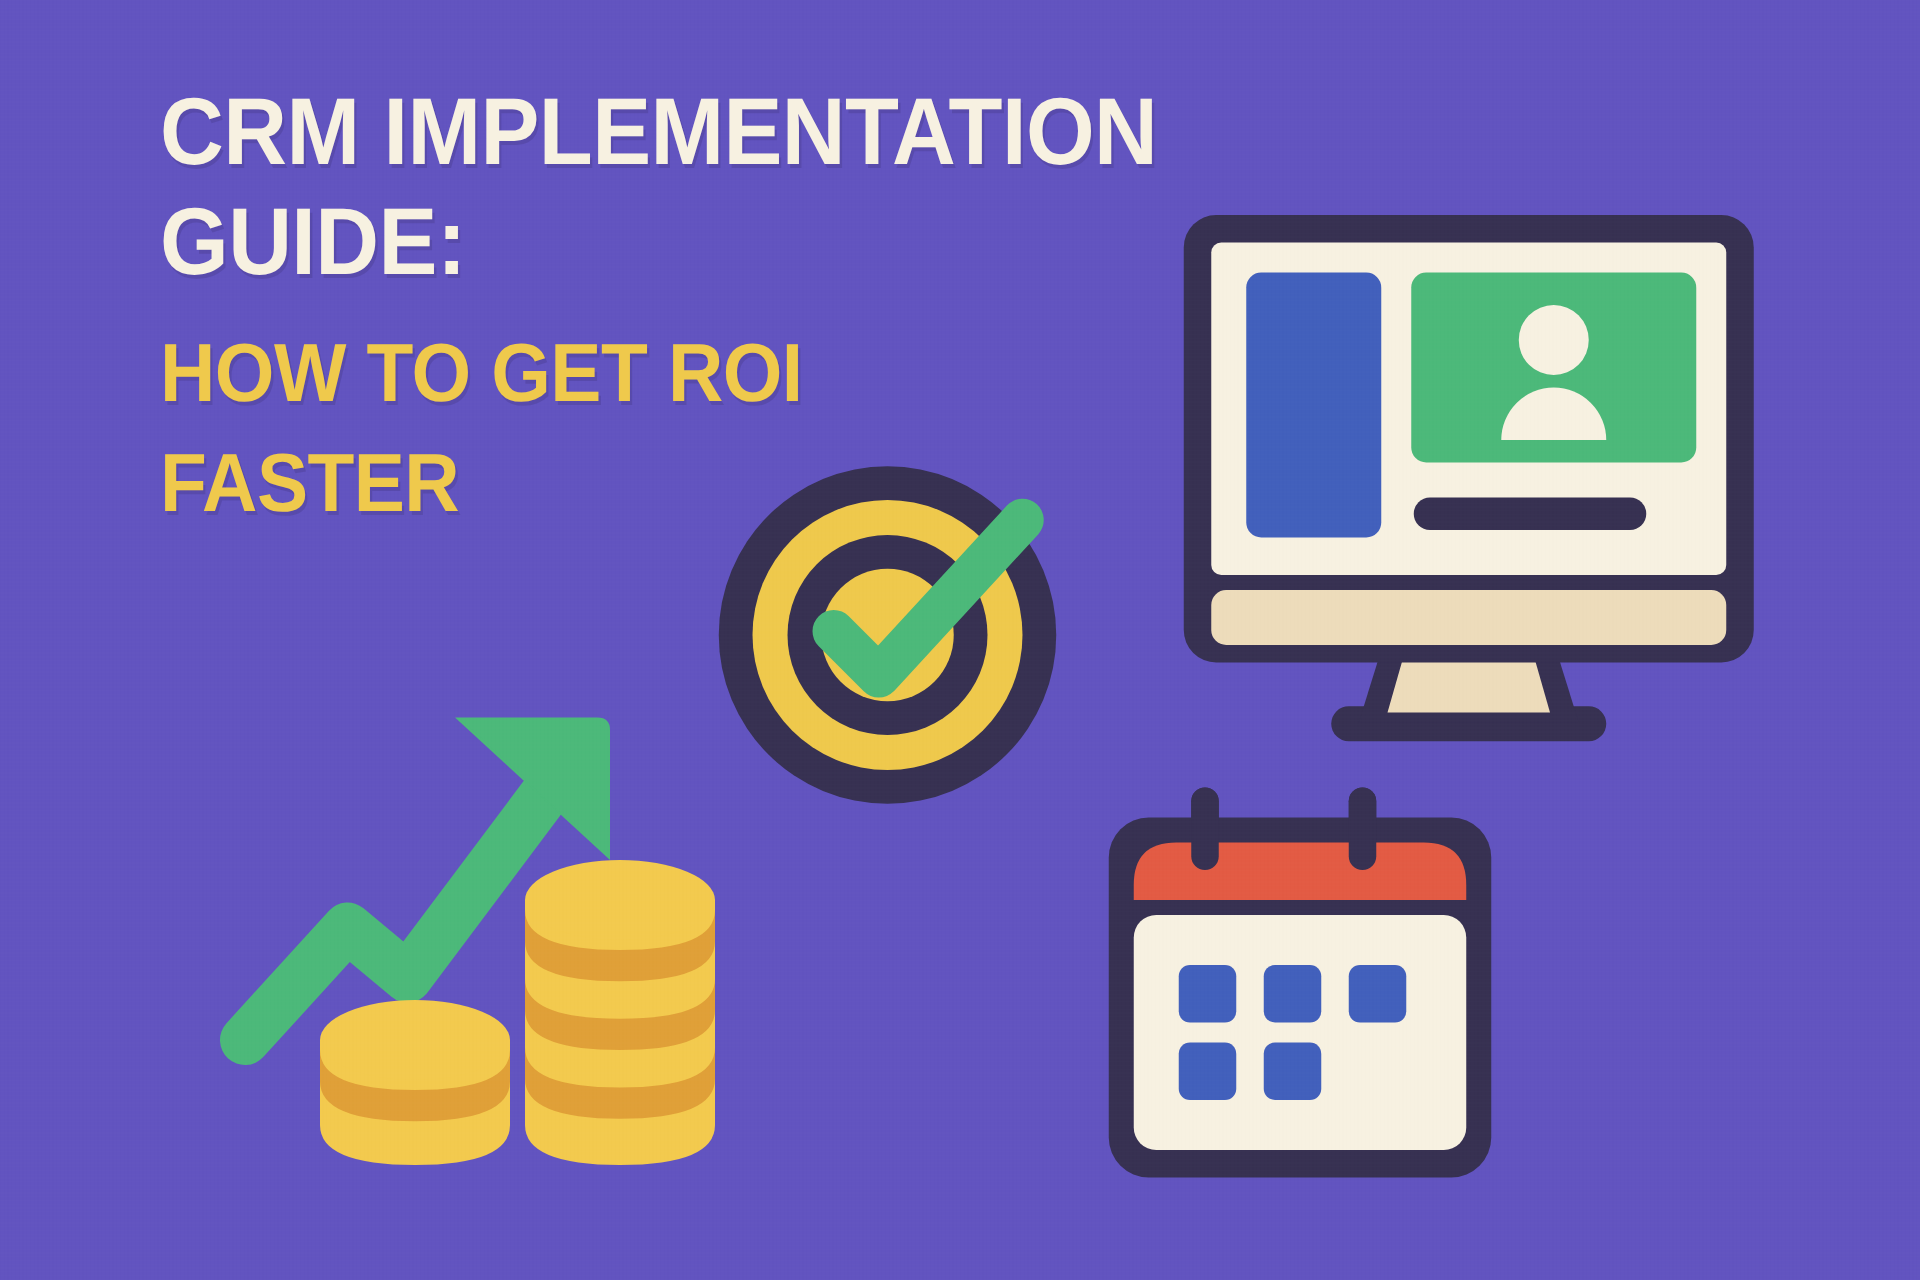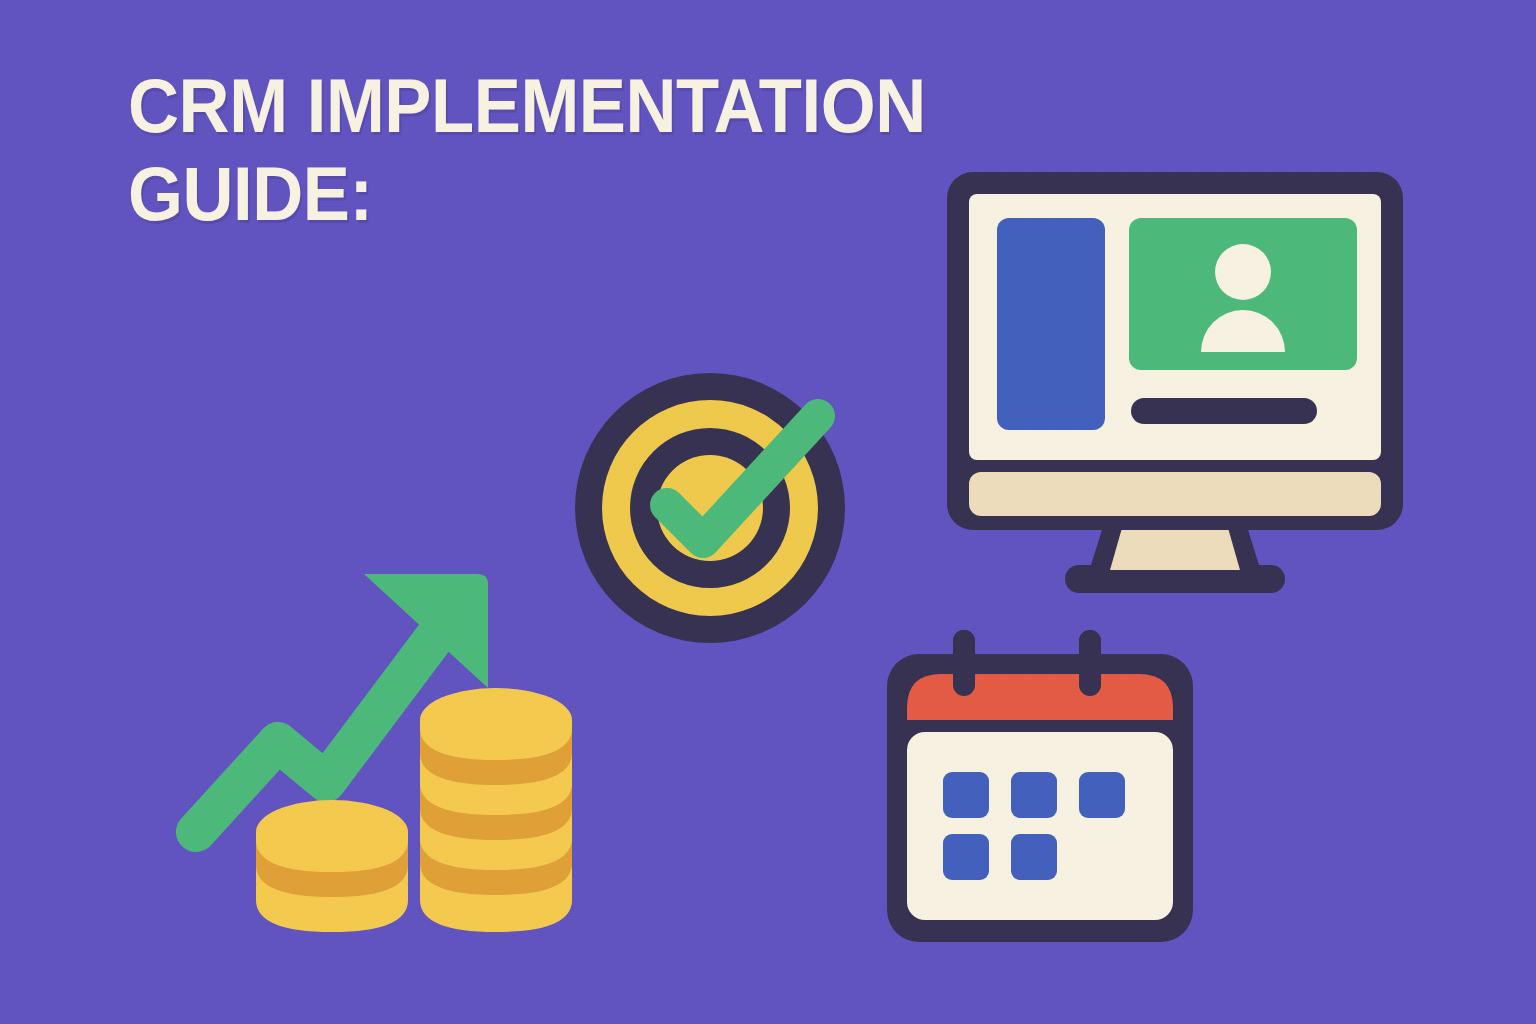--- a/index.html
+++ b/index.html
@@ -80,20 +80,24 @@
 
 <div id="banner">
 
   <div class="title-block">
 
     <div class="headline">
       <span class="title-line">CRM IMPLEMENTATION</span>
       <span class="title-line">GUIDE:</span>
     </div>
 
+    <div class="subhead">
+      <span class="title-line">HOW TO GET ROI</span>
+      <span class="title-line">FASTER</span>
+    </div>
 
   </div>
 
   <div class="icon-layer" id="growth-icon">
     <svg viewBox="0 0 410 400" xmlns="http://www.w3.org/2000/svg">
 
       <g>
         <path d="M 18 272 L 100 182 L 148 222 L 268 62" fill="none" stroke="#4cb97a" stroke-width="40" stroke-linecap="round" stroke-linejoin="round"></path>
         <path d="M 186 14 L 300 14 Q 310 14 310 24 L 310 128 Z" fill="#4cb97a"></path>
         <path d="M 196 20 L 300 20 Q 304 20 304 24 L 304 122 Z" fill="#4cb97a"></path>

